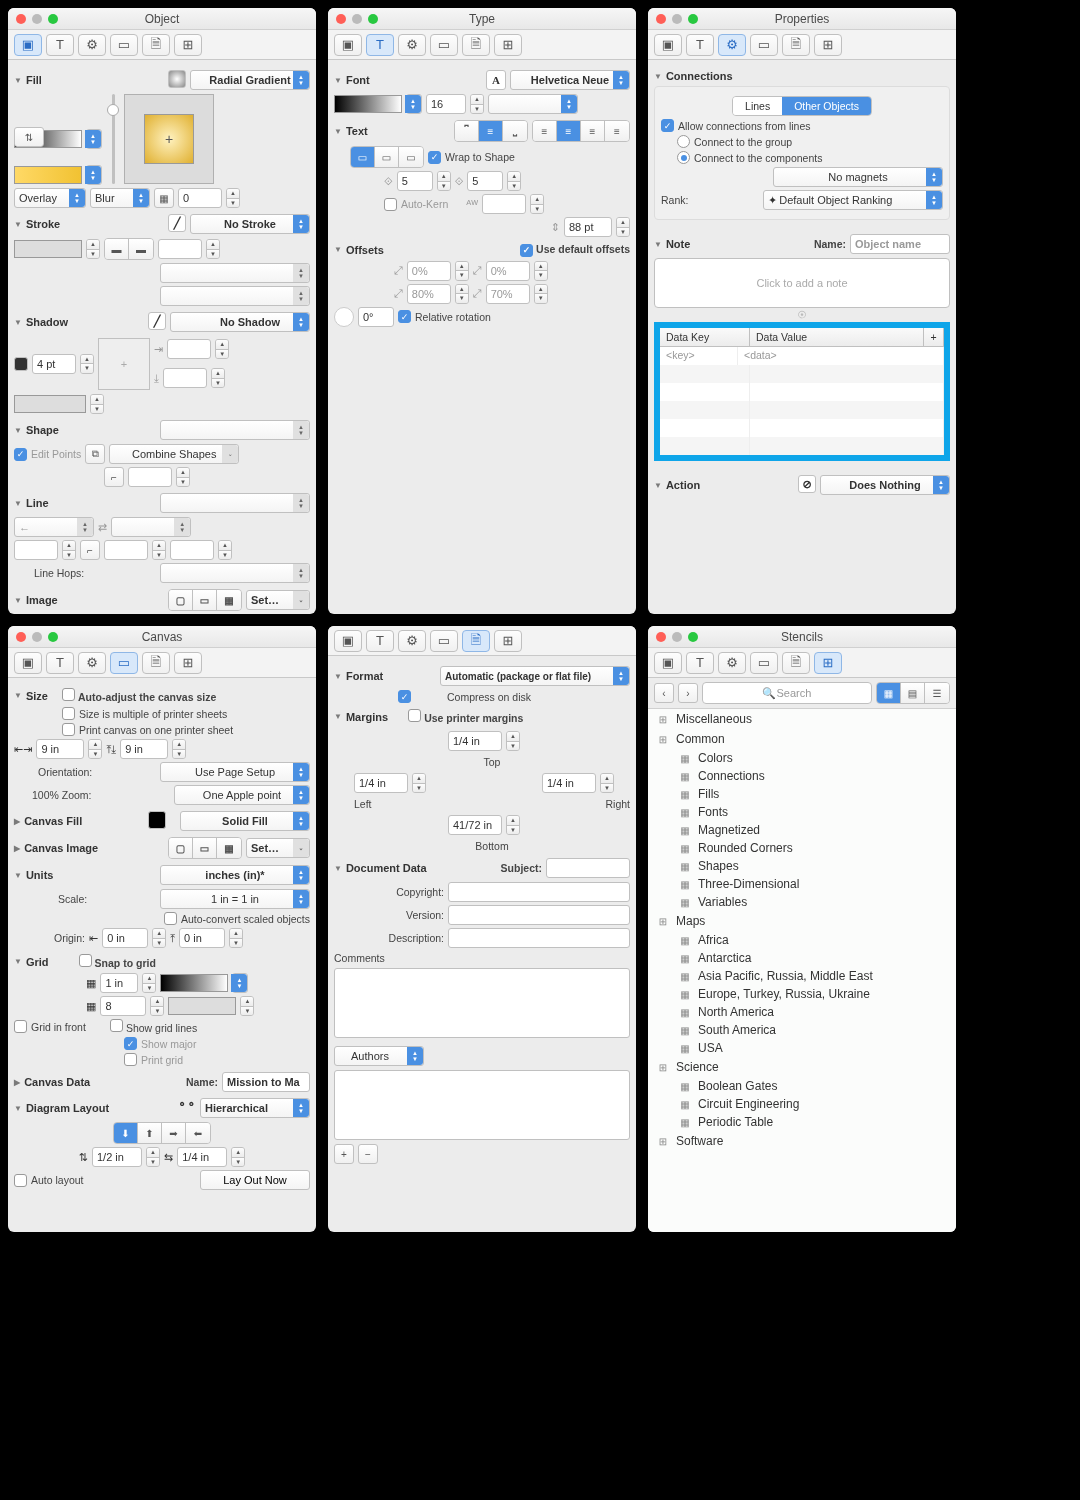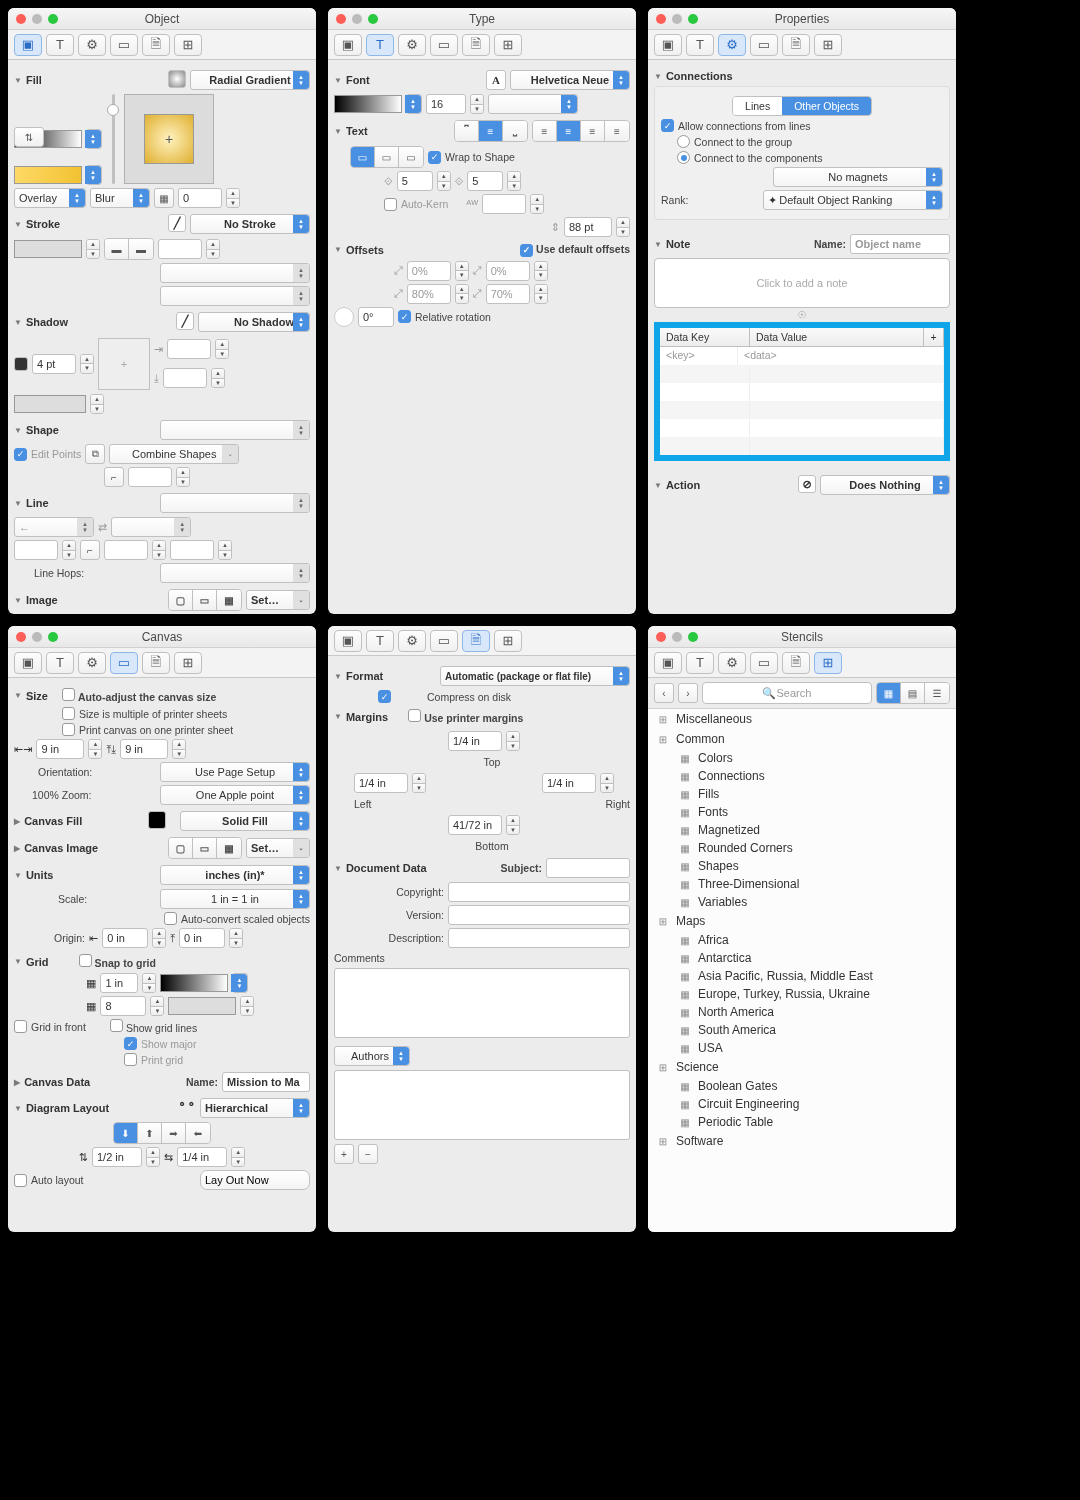--- a/index.html
+++ b/index.html
@@ -174,21 +174,21 @@
           <div class="select dim" style="width:150px;">
             <span class="arrows arrows-gray">▲<br>▼</span>
           </div>
         </div>
 
     <div class="section-hdr">
           <span class="tri">▼</span>
           <span>Shadow</span>
       <div style="margin-left:auto;display:flex;gap:4px;">
             <div class="well" style="width:18px;height:18px;display:flex;align-items:center;justify-content:center;">╱</div>
-        <div class="select" style="width:112px;padding-left:24px;">
+        <div class="select" style="width:140px;padding-left:24px;">
               <span style="margin:auto;">No Shadow</span>
               <span class="arrows">▲<br>▼</span>
             </div>
           </div>
     </div>
     <div class="row">
       <div class="well" style="width:14px;height:14px;background:#333;"></div>
       <div class="input" style="width:44px;">
             <span>4 pt</span>
           </div>
@@ -631,21 +631,21 @@
         </div>
     <div class="row">
           <span class="label" style="margin-left:24px;">Orientation:</span>
           <div class="select" style="width:150px;margin-left:auto;">
             <span style="margin:auto;">Use Page Setup</span>
             <span class="arrows">▲<br>▼</span>
           </div>
         </div>
     <div class="row">
           <span class="label" style="margin-left:18px;">100% Zoom:</span>
-          <div class="select" style="width:150px;margin-left:auto;">
+          <div class="select" style="width:136px;margin-left:auto;">
             <span style="margin:auto;">One Apple point</span>
             <span class="arrows">▲<br>▼</span>
           </div>
         </div>
 
     <div class="section-hdr">
           <span class="tri">▶</span>
           <span>Canvas Fill</span>
       <div style="margin-left:auto;display:flex;gap:14px;">
             <div class="well" style="width:18px;height:18px;background:#000;"></div>
@@ -798,21 +798,21 @@
             <span>1/4 in</span>
           </div>
           <div class="stepper">
             <div>▲</div>
             <div>▼</div>
           </div>
         </div>
     <div class="row">
           <div class="checkbox"></div>
           <span class="label">Auto layout</span>
-      <button class="select" style="width:110px;margin-left:auto;justify-content:flex-start;border-radius:7px;">
+      <button class="select" style="width:110px;margin-left:auto;justify-content:center;">
             <span>Lay Out Now</span>
           </button>
         </div>
   </div>
 </div>
 
 <div class="panel">
   <div class="toolbar">
         <div class="tb-btn">▣</div>
         <div class="tb-btn">T</div>
@@ -823,21 +823,21 @@
       </div>
   <div class="body">
     <div class="section-hdr">
           <span class="tri">▼</span>
           <span>Format</span>
       <div class="select" style="width:190px;margin-left:auto;font-size:10px;">
             <span>Automatic (package or flat file)</span>
             <span class="arrows">▲<br>▼</span>
           </div>
         </div>
-    <div class="row" style="margin-left:44px;gap:36px;">
+    <div class="row" style="margin-left:64px;gap:36px;">
           <div class="checkbox checked"></div>
           <span class="label">Compress on disk</span>
         </div>
 
     <div class="section-hdr">
           <span class="tri">▼</span>
           <span>Margins</span>
       <div style="margin-left:16px;"><div class="checkbox"></div> <span class="label">Use printer margins</span></div>
         </div>
     <div style="display:grid;grid-template-columns:1fr 1fr 1fr;gap:2px 6px;align-items:center;margin-left:20px;">
@@ -907,21 +907,21 @@
           <span class="label" style="margin-left:40px;width:70px;text-align:right;">Version:</span>
           <div class="input" style="flex:1;"></div>
         </div>
     <div class="row">
           <span class="label" style="margin-left:40px;width:70px;text-align:right;">Description:</span>
           <div class="input" style="flex:1;"></div>
         </div>
     <div class="label" style="margin:4px 0;">Comments</div>
     <div class="textarea" style="height:70px;"></div>
     <div class="row" style="margin-top:8px;">
-          <div class="select" style="width:76px;padding-left:16px;">
+          <div class="select" style="width:90px;padding-left:16px;">
             <span>Authors</span>
             <span class="arrows">▲<br>▼</span>
           </div>
         </div>
     <div class="textarea" style="height:70px;margin-top:4px;"></div>
     <div class="row" style="margin-top:4px;">
           <div class="icon-btn">+</div>
           <div class="icon-btn">−</div>
         </div>
   </div>

